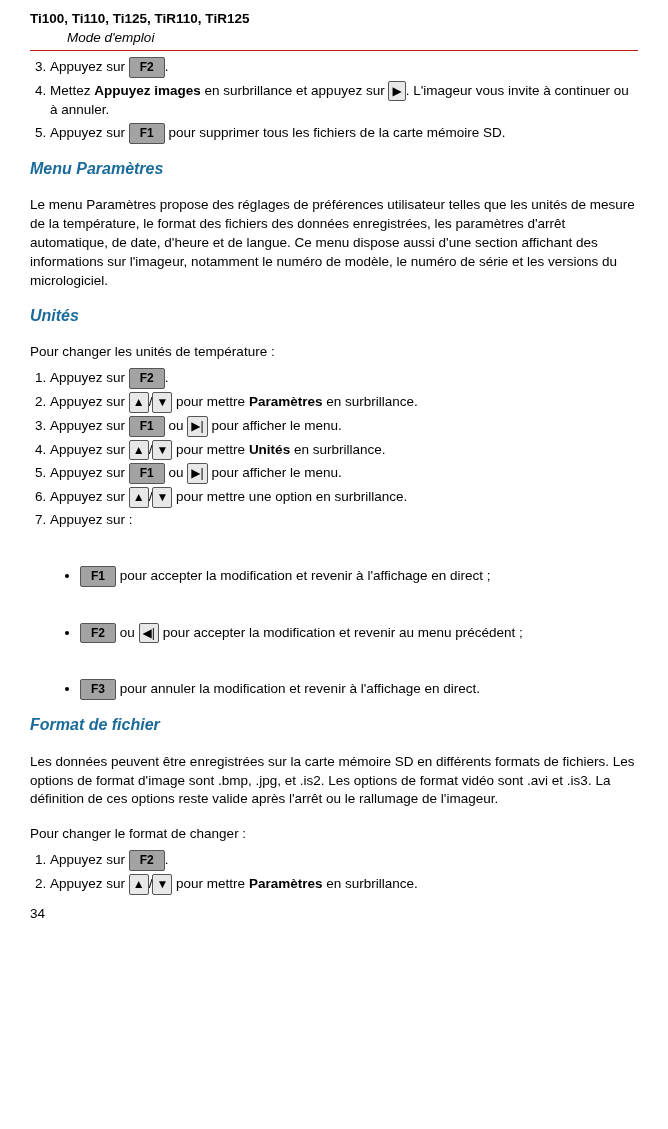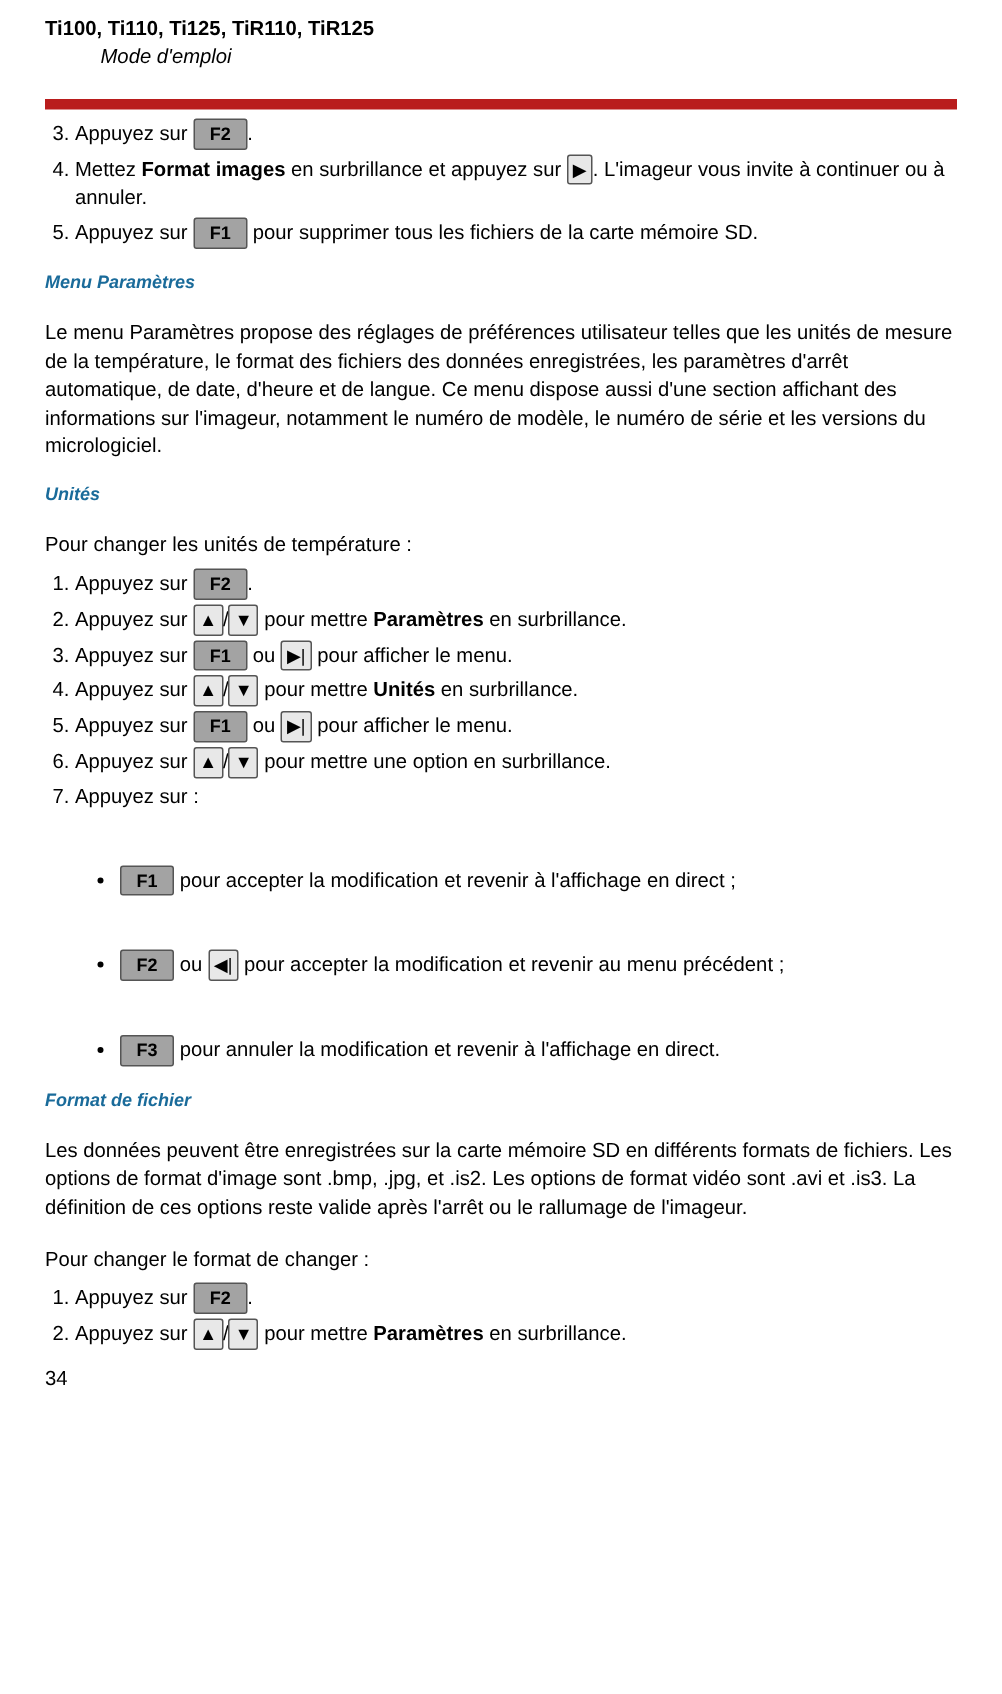--- a/index.html
+++ b/index.html
@@ -7,35 +7,35 @@
       font-family: Arial, sans-serif;
       font-size: 13.5px;
       line-height: 1.4;
       color: #000;
       background: #fff;
       width: 668px;
       min-height: 1129px;
       padding: 10px 30px 20px 30px;
     }
     .header {
-      border-bottom: 7px solid #b91c1c;
+      border-bottom: 1px solid #b91c1c;
       margin-bottom: 6px;
-      padding-bottom: 18px;
+      padding-bottom: 2px;
     }
     .header-title {
       font-size: 13.5px;
       font-weight: bold;
     }
     .header-subtitle {
       font-size: 13.5px;
       font-style: italic;
       margin-left: 37px;
     }
     .section-heading {
-      font-size: 12px;
+      font-size: 16px;
       font-weight: bold;
       font-style: italic;
       color: #1a6b9a;
       margin-top: 14px;
       margin-bottom: 6px;
     }
     p {
       margin-bottom: 6px;
       margin-top: 16px;
     }
@@ -86,21 +86,21 @@
 <div class="header">
   <span class="header-title">Ti100, Ti110, Ti125, TiR110, TiR125</span><br>
   <span class="header-subtitle">Mode d'emploi</span>
 </div>
 
 <ol start="3">
   <li>
     Appuyez sur <span class="key-box">F2</span>.
   </li>
   <li>
-    Mettez <span class="bold-text">Format images</span> en surbrillance et appuyez sur <span class="arrow-btn">▶</span>. L'imageur vous invite à continuer ou à annuler.
+    Mettez <span class="bold-text">Appuyez images</span> en surbrillance et appuyez sur <span class="arrow-btn">▶</span>. L'imageur vous invite à continuer ou à annuler.
   </li>
   <li>
     Appuyez sur <span class="key-box">F1</span> pour supprimer tous les fichiers de la carte mémoire SD.
   </li>
 </ol>
 
 <div>
   <div class="section-heading">Menu Paramètres</div>
   <p>Le menu Paramètres propose des réglages de préférences utilisateur telles que les unités de mesure de la température, le format des fichiers des données enregistrées, les paramètres d'arrêt automatique, de date, d'heure et de langue. Ce menu dispose aussi d'une section affichant des informations sur l'imageur, notamment le numéro de modèle, le numéro de série et les versions du micrologiciel.</p>
 </div>

